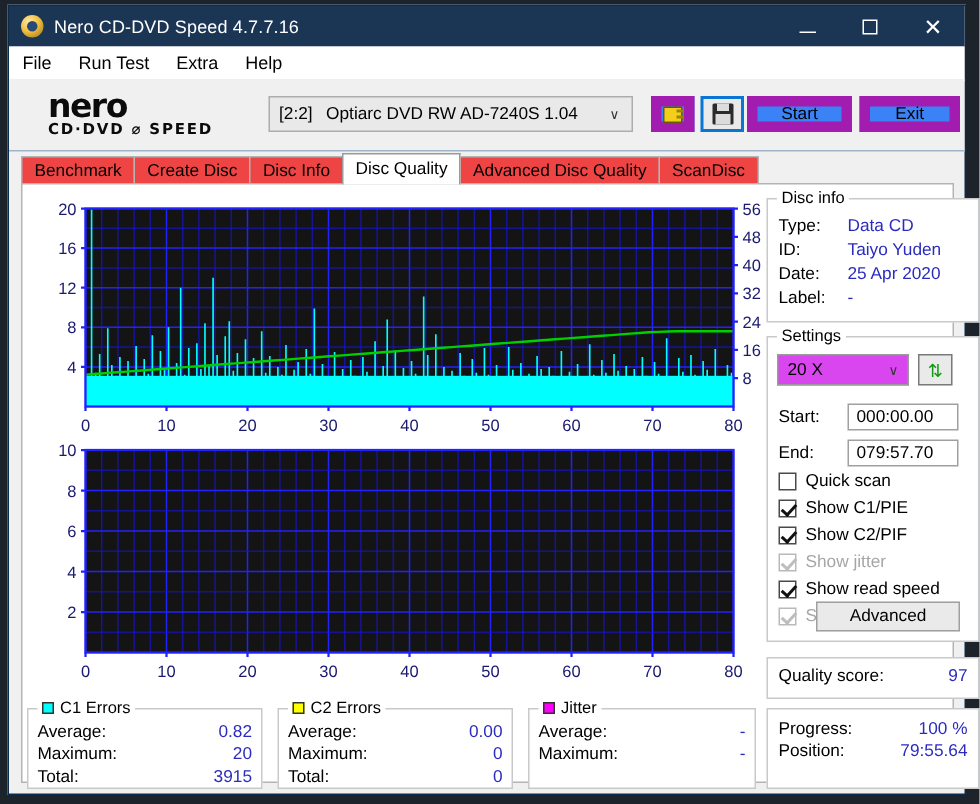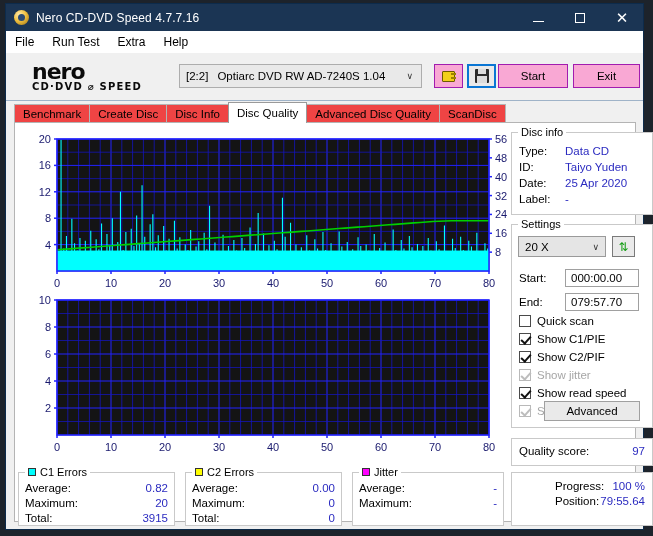--- a/index.html
+++ b/index.html
@@ -59,22 +59,22 @@
   .nero-sub{font-family:"DejaVu Sans",sans-serif;font-weight:bold;font-size:10px;letter-spacing:1.2px;line-height:11px;color:#0b0b0b;}
   .drivecombo{
     position:absolute;left:173px;top:60px;width:243px;height:24px;
     background:#e9e9e9;border:1px solid #adadad;box-sizing:border-box;
     display:flex;align-items:center;font-size:11.5px;color:#000;
   }
   .drivecombo .dc-idx{margin-left:6px;}
   .drivecombo .dc-name{margin-left:9px;}
   .drivecombo .dc-arrow{margin-left:auto;margin-right:8px;color:#333;font-size:9px;}
   .tb-btn{
-    position:absolute;top:60px;height:24px;background:#f9a8d4;
-    border:1px solid #a21caf;box-sizing:border-box;
+    position:absolute;top:60px;height:24px;background:#3b82f6;
+    border:7px solid #a21caf;box-sizing:border-box;
     display:flex;align-items:center;justify-content:center;font-size:11.5px;
   }
   #btn-eject{left:428px;width:29px;}
   #btn-save{left:461px;width:29px;border:2px solid #0a76d4;background:#eaeaea;}
   #btn-start{left:492px;width:70px;}
   #btn-exit{left:567px;width:67px;}
 
   .eject-ico{width:16px;height:14px;position:relative;}
   .eject-ico .plug{position:absolute;left:1px;top:2px;width:11px;height:9px;background:#f2cf1b;border:1px solid #6d5a00;border-radius:1px;}
   .eject-ico .pin{position:absolute;left:10px;top:4px;width:5px;height:2px;background:#9c8200;}
@@ -118,21 +118,21 @@
 
   
   .di-row{display:flex;font-size:11.5px;margin:0;height:16px;align-items:center;}
   .di-k{width:46px;color:#000;}
   .di-v{color:#2b2bc0;}
   .di-body{position:absolute;left:7px;top:10px;right:4px;}
 
   
   .speedsel{
     position:absolute;left:6px;top:11px;width:88px;height:21px;
-    background:#e5e5e5;border:1px solid #9a9a9a;box-sizing:border-box;
+    background:#d946ef;border:1px solid #9a9a9a;box-sizing:border-box;
     display:flex;align-items:center;font-size:11.5px;color:#000;
   }
   .speedsel .sv{margin-left:6px;}
   .speedsel .sa{margin-left:auto;margin-right:6px;font-size:9px;color:#333;}
   .refreshbtn{
     position:absolute;left:100px;top:11px;width:23px;height:21px;
     background:#eaeaea;border:1px solid #7a7a7a;box-sizing:border-box;
     display:flex;align-items:center;justify-content:center;
   }
   .refresh-ico{font-size:12px;color:#0f9b0f;line-height:1;font-family:"DejaVu Sans",sans-serif;}
@@ -159,21 +159,21 @@
   .advbtn{
     position:absolute;left:32px;top:164px;width:96px;height:20px;
     background:#eaeaea;border:1px solid #a0a0a0;box-sizing:border-box;
     display:flex;align-items:center;justify-content:center;font-size:11.5px;
   }
 
   
   .q-row{position:absolute;left:7px;top:6px;right:7px;display:flex;font-size:11.5px;}
   .q-row .qv{margin-left:auto;color:#2b2bc0;}
   .p-body{position:absolute;left:7px;top:5px;right:7px;}
-  .p-row{display:flex;font-size:11.5px;height:15px;align-items:center;margin-left:36px;}
+  .p-row{display:flex;font-size:11.5px;height:15px;align-items:center;}
   .p-row .pv{margin-left:auto;color:#2b2bc0;}
 
   
   .statbox{
     position:absolute;background:#ffffff;border:1px solid #c9c9c9;box-sizing:border-box;
     height:54px;top:468px;
   }
   #stat-c1{left:12px;width:157px;}
   #stat-c2{left:179px;width:157px;}
   #stat-jitter{left:346px;width:152px;}

